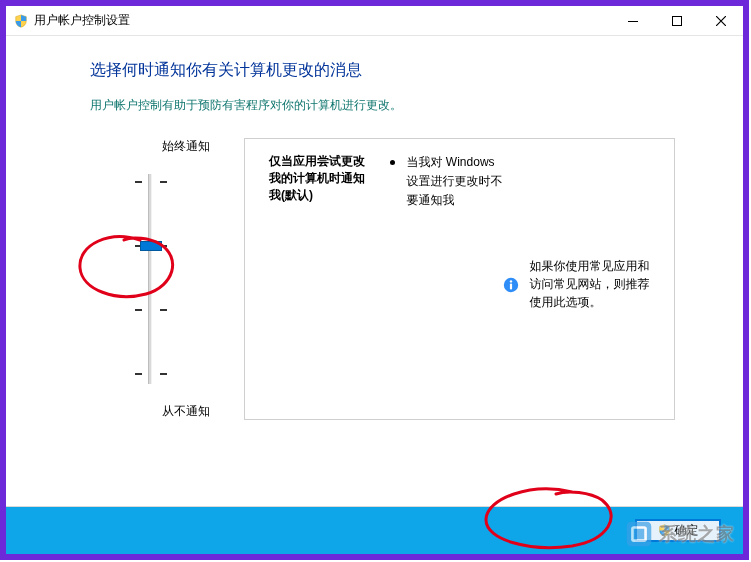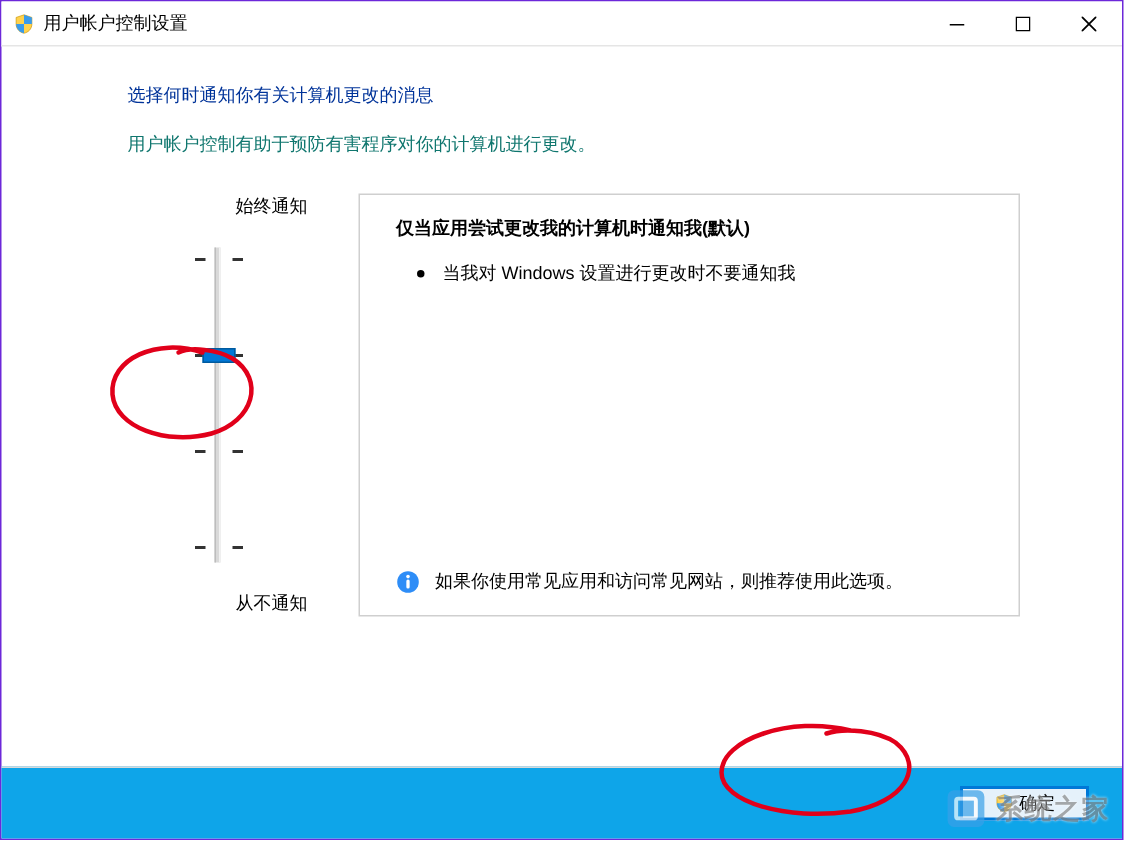--- a/index.html
+++ b/index.html
@@ -8,21 +8,21 @@
     font-family: "Microsoft YaHei", "Segoe UI", sans-serif;
     font-size: 12px;
     color: #000;
     background: #fff;
     width: 751px;
     height: 562px;
     position: relative;
     overflow: hidden;
   }
   .window {
-    border: 1px solid #6d28d9;
+    border: 6px solid #6d28d9;
     width: 749px;
     height: 560px;
     position: relative;
     background: #fff;
   }
   
   .titlebar {
     height: 30px;
     display: flex;
     align-items: center;
@@ -47,21 +47,21 @@
     color: #333;
     cursor: pointer;
   }
   
   .content {
     padding: 18px 34px 0 84px;
     position: relative;
     height: 490px;
   }
   h1 {
-    font-size: 12px;
+    font-size: 16px;
     font-weight: 400;
     color: #003399;
     margin: 6px 0 16px 0;
   }
   .desc {
     font-size: 12px;
     color: #0f766e;
     margin: 0 0 2px 0;
   }
   a.link {
@@ -138,21 +138,20 @@
   }
   
   .panel {
     flex: 1 1 auto;
     border: 1px solid #cfcfcf;
     margin-left: 34px;
     margin-right: 34px;
     padding: 14px 18px 14px 24px;
     min-height: 228px;
     display: flex;
-    flex-direction: column;
   }
   .panel-title {
     font-size: 12px;
     font-weight: 700;
     margin-bottom: 12px;
   }
   .panel-bullet {
     display: flex;
     align-items: flex-start;
     font-size: 12px;

